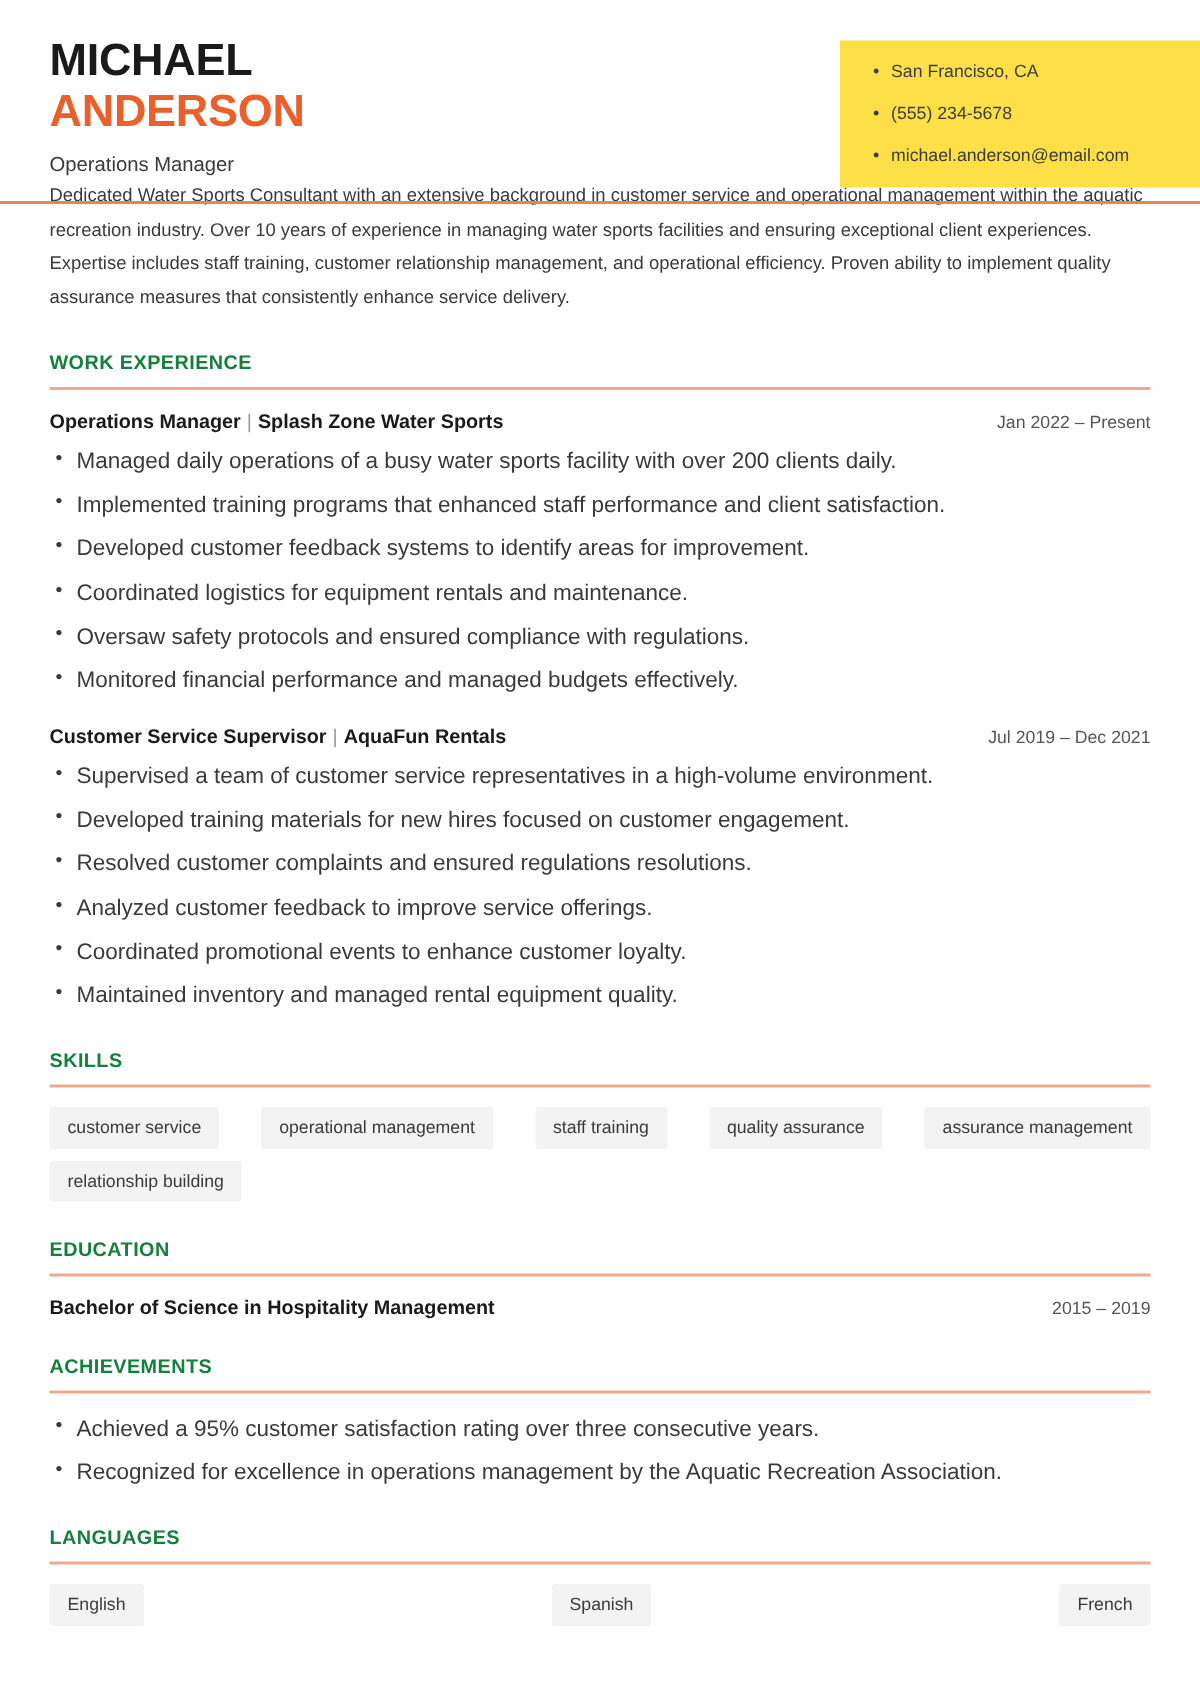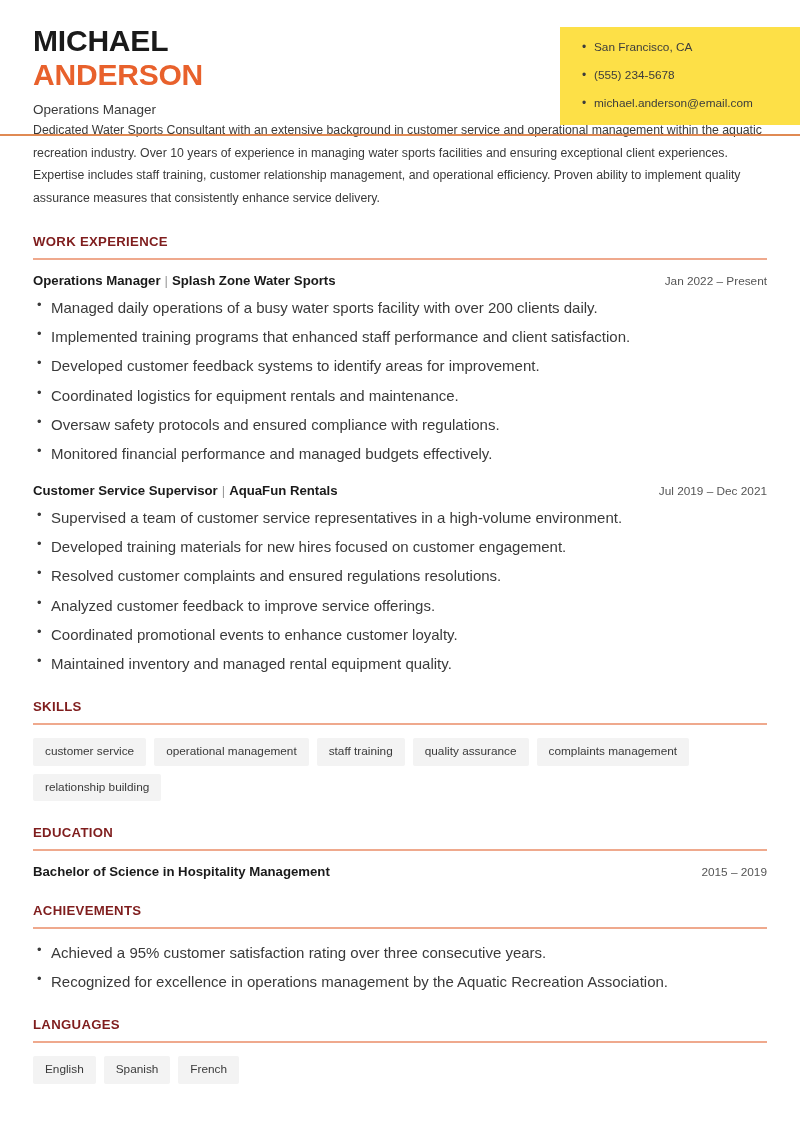--- a/index.html
+++ b/index.html
@@ -100,21 +100,21 @@
     color: #3a3a3a;
     max-width: 735px;
   }
 
   
   .section { margin-top: 24px; }
   .section-title {
     font-size: 13.2px;
     font-weight: bold;
     letter-spacing: 0.3px;
-    color: #7f1d1d;
+    color: #15803d;
     margin: 0 0 9px 0;
   }
   .section-rule {
     height: 2px;
     background: #EFA98D;
     margin-bottom: 13px;
   }
 
   
   .entry { margin-bottom: 4px; }
@@ -162,20 +162,21 @@
     color: #3a3a3a;
     font-size: 13px;
   }
 
   
   .chips {
     display: flex;
     flex-wrap: wrap;
     gap: 8px 8px;
     margin-top: 2px;
+    justify-content: space-between;
   }
   .chip {
     background: #f3f3f3;
     color: #3a3a3a;
     font-size: 11.8px;
     padding: 7px 12px;
     border-radius: 2px;
     line-height: 1.15;
     white-space: nowrap;
   }
@@ -250,21 +251,21 @@
     </div>
 
     <div class="section">
       <h2 class="section-title">SKILLS</h2>
       <div class="section-rule"></div>
       <div class="chips">
         <span class="chip">customer service</span>
         <span class="chip">operational management</span>
         <span class="chip">staff training</span>
         <span class="chip">quality assurance</span>
-        <span class="chip">complaints management</span>
+        <span class="chip">assurance management</span>
         <span class="chip">relationship building</span>
       </div>
     </div>
 
     <div class="section">
       <h2 class="section-title">EDUCATION</h2>
       <div class="section-rule"></div>
       <div class="entry">
         <div class="entry-head">
           <div class="entry-title">Bachelor of Science in Hospitality Management</div>

